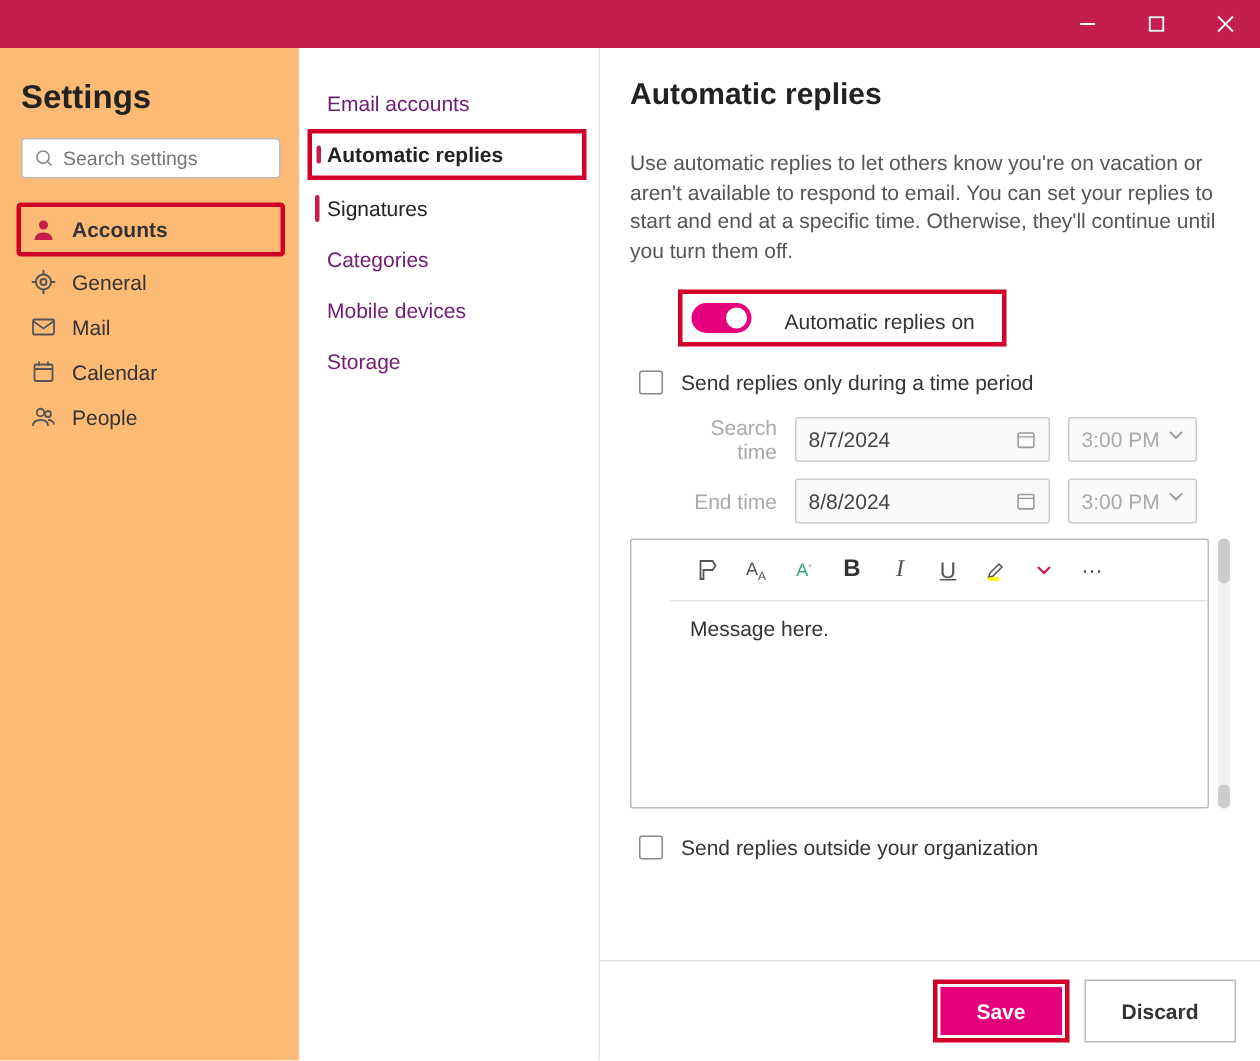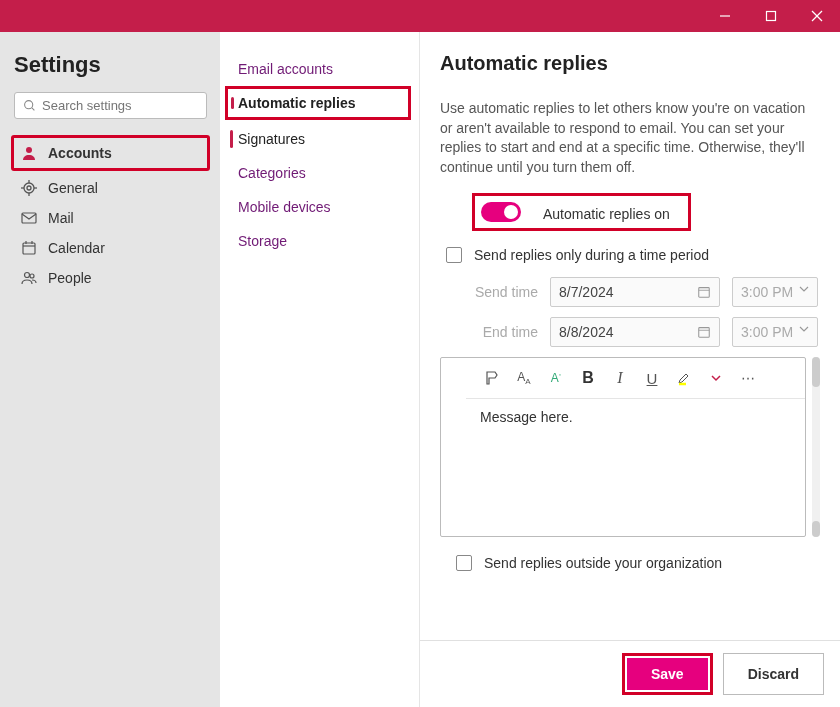--- a/index.html
+++ b/index.html
@@ -4,21 +4,21 @@
   <style>
     * { box-sizing: border-box; margin: 0; padding: 0; }
     body { font-family: 'Segoe UI', Arial, sans-serif; font-size: 14px; color: #333; background: #fff; width: 840px; height: 707px; overflow: hidden; }
     
     .titlebar { height: 32px; background: #c41e4a; display: flex; justify-content: flex-end; align-items: center; }
     .titlebar-btn { width: 46px; height: 32px; display: flex; align-items: center; justify-content: center; color: #fff; cursor: pointer; }
     .titlebar-btn svg { width: 12px; height: 12px; }
     
     .content { display: flex; height: calc(100% - 32px); }
     
-    .sidebar { width: 220px; padding: 20px 12px 0 14px; border-right: 1px solid #e5e5e5; background: #e5e5e5; }
+    .sidebar { width: 200px; padding: 20px 12px 0 14px; border-right: 1px solid #e5e5e5; background: #fdba74; }
     .sidebar h1 { font-size: 22px; font-weight: 600; margin-bottom: 14px; color: #222; }
     .search-box { border: 1px solid #bbb; border-radius: 3px; padding: 5px 8px; display: flex; align-items: center; gap: 6px; margin-bottom: 16px; background: #fff; }
     .search-box input { border: none; outline: none; flex: 1; font-size: 13px; color: #777; width: 100%; }
     .nav-item { display: flex; align-items: center; gap: 10px; padding: 7px 6px; cursor: pointer; border-radius: 3px; }
     .nav-item .icon-slot { width: 18px; display: flex; justify-content: center; color: #555; }
     .nav-item span.label { color: #333; font-size: 14px; }
     .nav-item.active .icon-slot { color: #c41e4a; }
     .nav-item.active span.label { font-weight: 600; }
     .nav-highlight { border: 3px solid #d10028; margin: 0 -3px 2px -3px; }
     
@@ -54,21 +54,21 @@
     .editor-toolbar { display: flex; align-items: center; gap: 4px; padding: 8px 12px; border-bottom: 1px solid #e5e5e5; }
     .et-btn { width: 28px; height: 24px; display: flex; align-items: center; justify-content: center; cursor: pointer; color: #555; border-radius: 3px; }
     .et-bold { font-weight: 700; font-size: 16px; color: #333; }
     .et-italic { font-style: italic; font-size: 16px; font-family: 'Times New Roman', serif; }
     .et-underline { text-decoration: underline; font-size: 15px; }
     .editor-body { padding: 10px 14px; color: #333; min-height: 120px; }
     .scrollbar-track { width: 8px; background: #f0f0f0; border-radius: 4px; position: relative; }
     .scrollbar-thumb { position: absolute; top: 0; left: 0; right: 0; height: 30px; background: #ccc; border-radius: 4px; }
     .scrollbar-thumb.bottom { bottom: 0; top: auto; height: 16px; }
     
-    .checkbox-row2 { display: flex; align-items: center; gap: 12px; margin: 18px 0 14px 16px; }
+    .checkbox-row2 { display: flex; align-items: center; gap: 12px; margin: 18px 0 14px 6px; }
     
     .footer { border-top: 1px solid #e0e0e0; padding: 12px 16px; display: flex; justify-content: flex-end; gap: 10px; background: #fff; }
     .btn { padding: 8px 24px; border-radius: 0; font-size: 14px; cursor: pointer; border: none; font-weight: 600; }
     .btn-primary { background: #e6007e; color: #fff; }
     .btn-secondary { background: #fff; border: 1px solid #bbb; color: #333; }
     .save-highlight { border: 3px solid #d10028; padding: 2px; }
     
     .calendar-icon { width: 14px; height: 14px; color: #999; }
     .chev { width: 10px; height: 10px; color: #999; }
   </style>
@@ -179,21 +179,21 @@
         <div class="toggle"></div>
         <span>Automatic replies on</span>
       </div>
       
       <div class="checkbox-row">
         <div class="checkbox"></div>
         <span>Send replies only during a time period</span>
       </div>
       
       <div class="time-row">
-        <div class="time-label">Send time</div>
+        <div class="time-label">Search time</div>
         <div class="date-input">
           <span>8/7/2024</span>
           <svg class="calendar-icon" viewBox="0 0 16 16">
               <rect x="2" y="3" width="12" height="11" rx="1" fill="none" stroke="currentColor" stroke-width="1.2"></rect>
               <line x1="2" y1="6" x2="14" y2="6" stroke="currentColor"></line>
             </svg>
         </div>
         <div class="time-input">
           <span>3:00 PM</span>
           <svg class="chev" viewBox="0 0 10 10">

